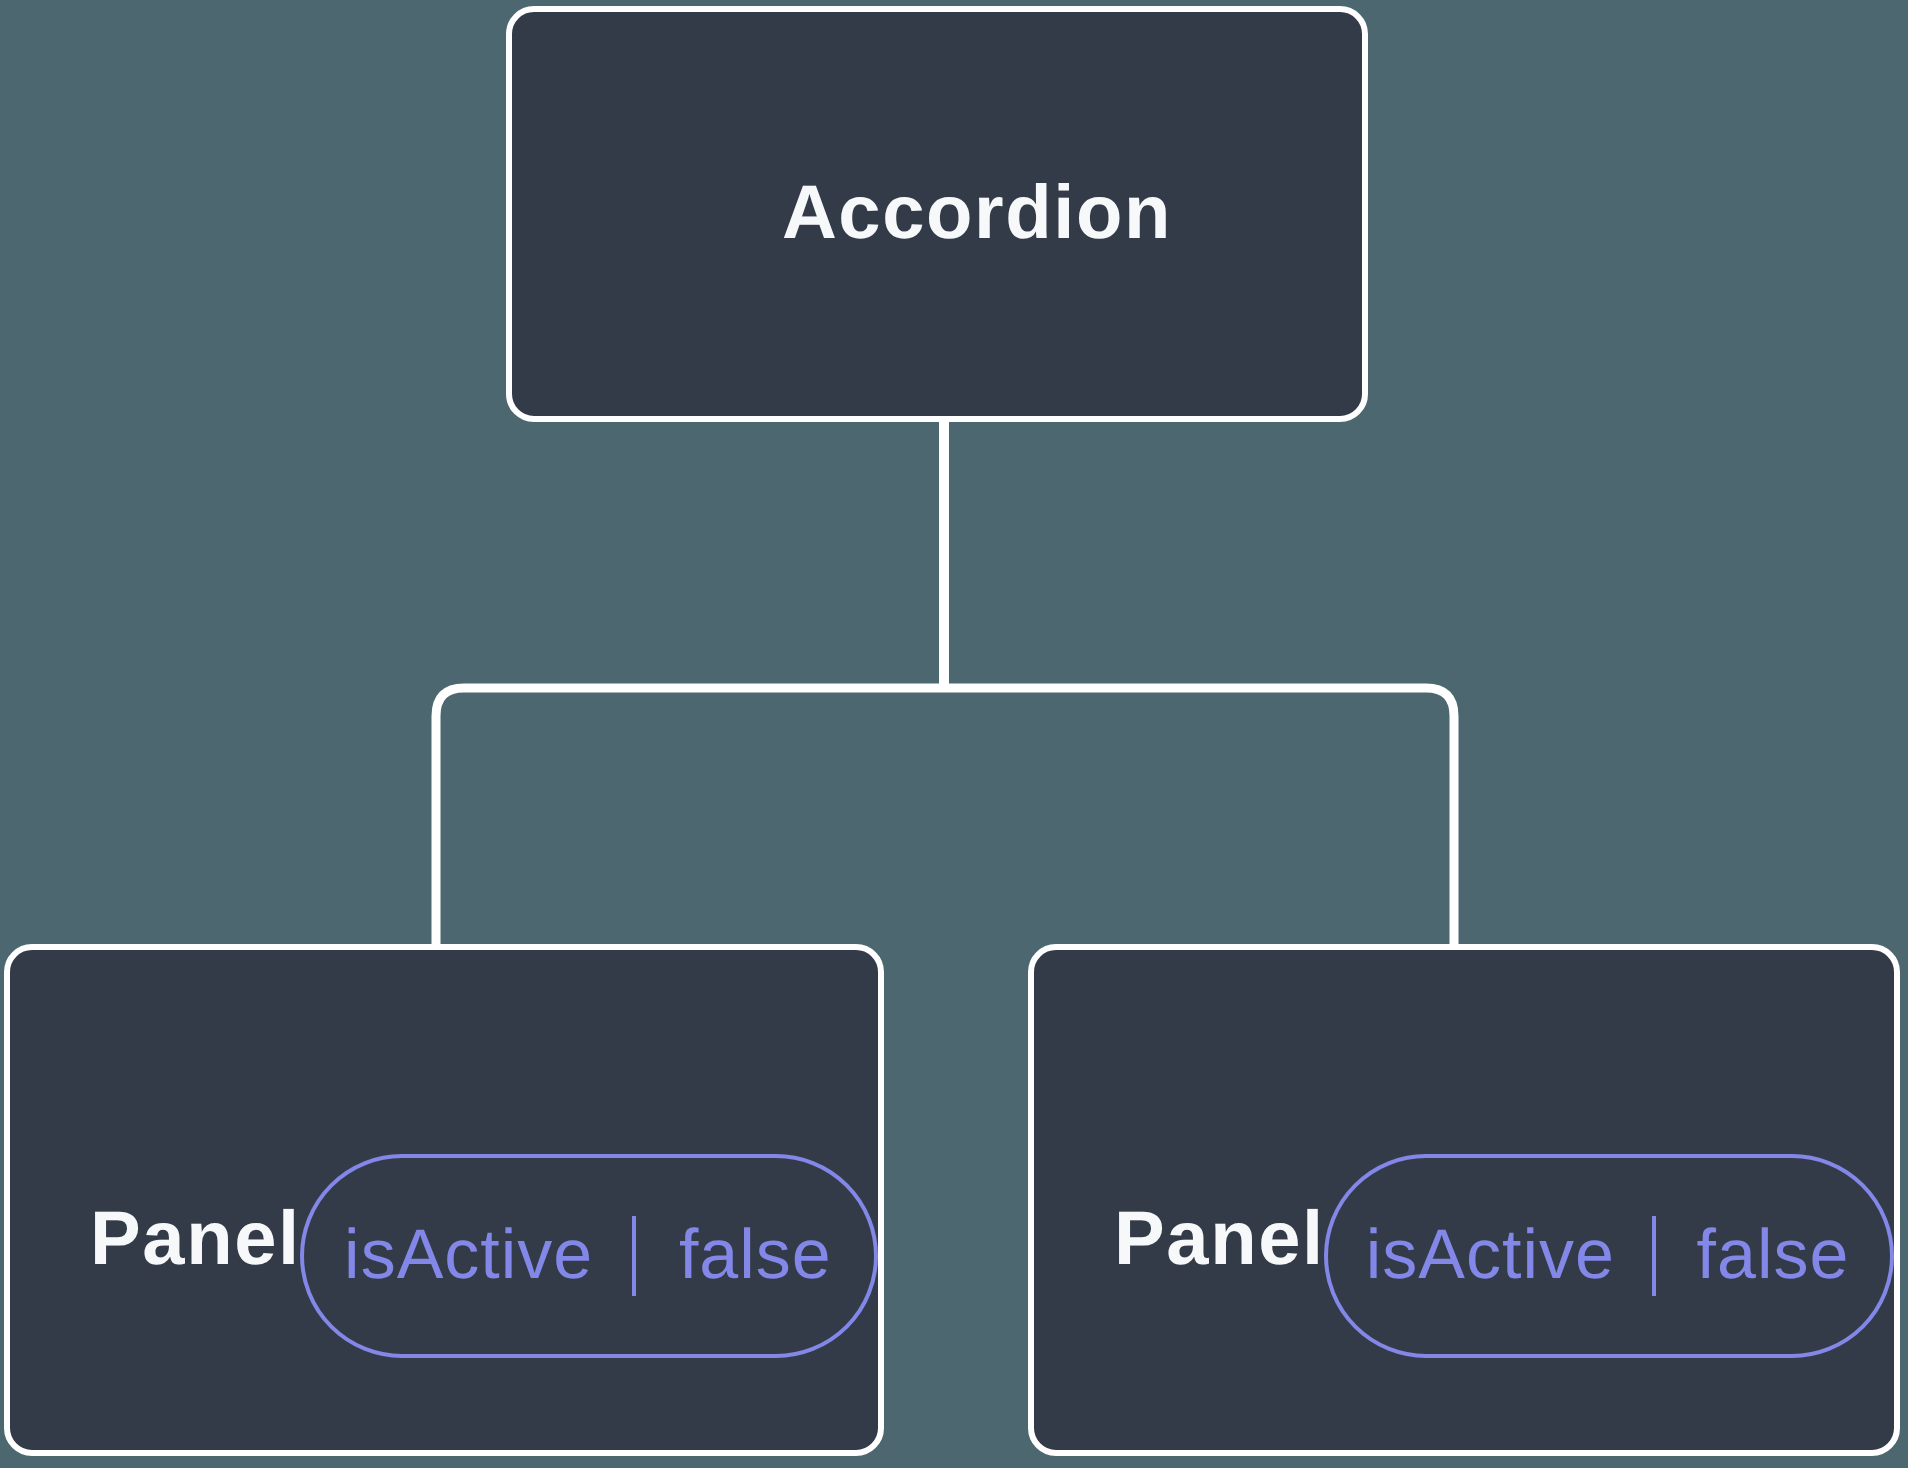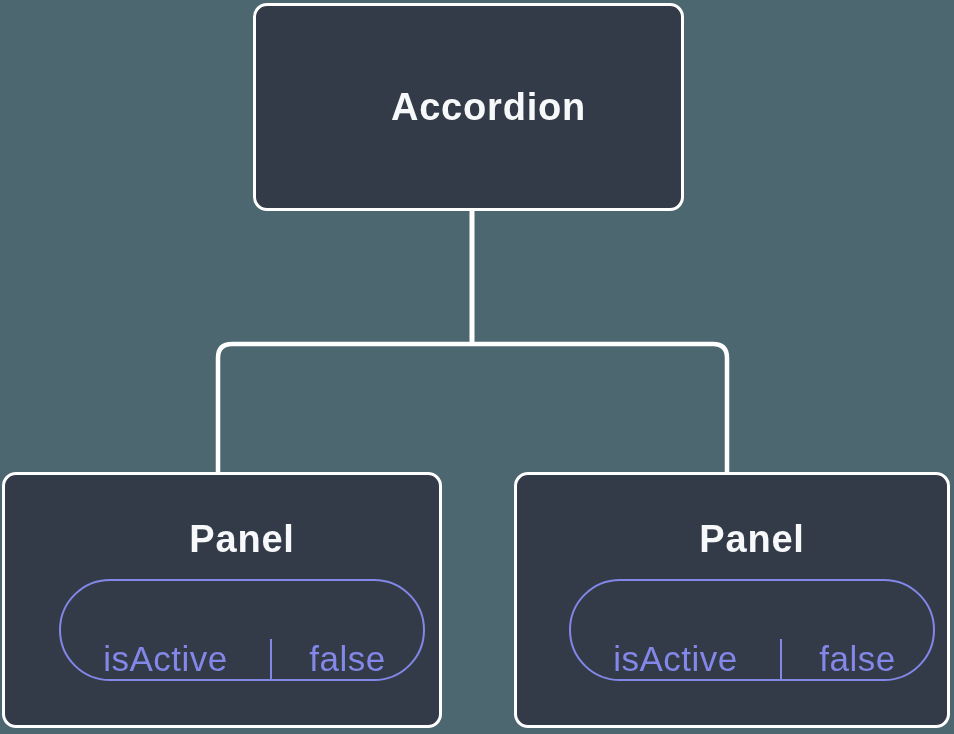--- a/index.html
+++ b/index.html
@@ -46,34 +46,33 @@
     font-size: 38px;
     font-weight: 600;
     letter-spacing: 0.8px;
     line-height: 48px;
     text-align: center;
   }
   .panel-node {
     top: 472px;
     width: 440px; height: 256px;
     display: flex;
-    flex-direction: column;
     align-items: center;
     padding-top: 40px;
   }
   .panel-left  { left: 2px; }
   .panel-right { left: 514px; width: 436px; }
   .state-pill {
     margin-top: 16px;
     width: 366px;
     height: 102px;
     border: 2.5px solid var(--accent);
     border-radius: 53px;
     display: flex;
-    align-items: flex-end;
+    align-items: center;
     overflow: hidden;
   }
   .state-cell {
     display: flex;
     align-items: center;
     justify-content: center;
     color: var(--accent);
     font-size: 35px;
     font-weight: 400;
     letter-spacing: 0.5px;

